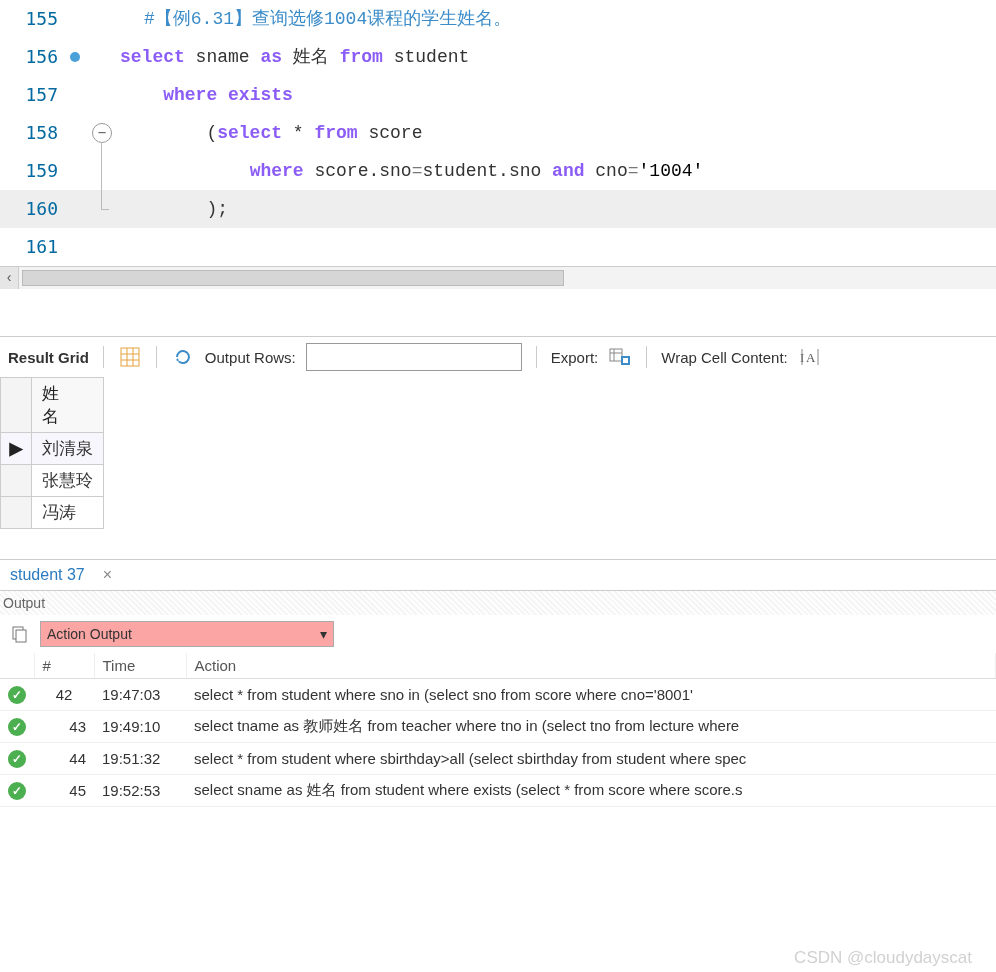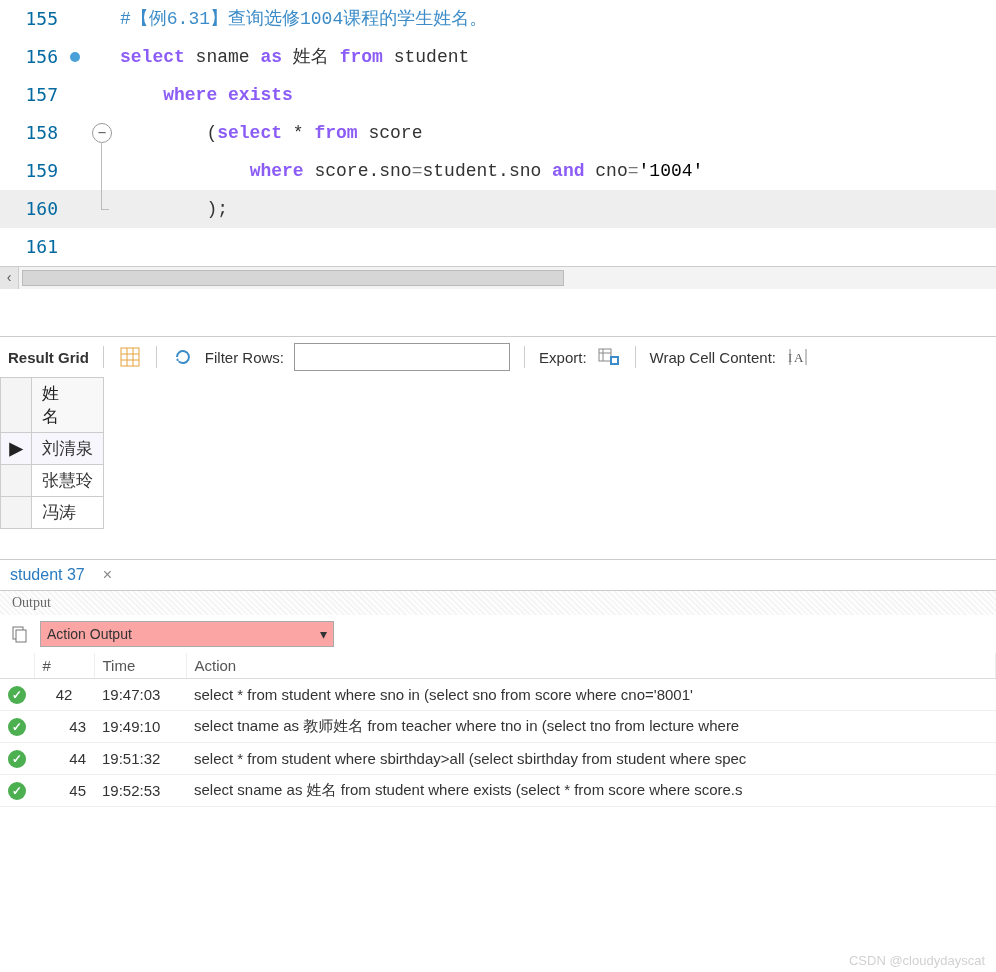--- a/index.html
+++ b/index.html
@@ -59,21 +59,21 @@
   }
   .fold .fold-end-h {
     position: absolute; bottom: 18px; left: 13px; width: 8px; height: 1px;
     background: #bbb;
   }
   .code {
     flex: 1;
     white-space: pre;
     padding-left: 4px;
   }
-  .c-comment { color: #3b8cc8; }
+  .c-comment { color: #3b8cc8; margin-left: 24px; }
   .c-keyword { color: #8b5cf6; font-weight: bold; }
   .c-weak { color: #777; }
   .c-string  { color: #000000; }
   .row-hl { background: #eeeeee; }
 
   
   .hscroll {
     display: flex; align-items: center;
     border-top: 1px solid #ccc;
     height: 22px; background: #f3f3f3;
@@ -138,24 +138,23 @@
     padding: 6px 10px; gap: 8px;
   }
   .tab {
     color: #2a7bbf; font-size: 16px;
     display: flex; align-items: center; gap: 18px;
   }
   .tab-close { color: #888; font-size: 16px; }
 
   
   .output-head {
-    padding: 4px 12px;
+    padding: 4px 3px;
     color: #666;
     background: repeating-linear-gradient(45deg,#fefefe,#fefefe 2px,#f5f5f5 2px,#f5f5f5 4px);
-    font-family: Liberation Serif, serif;
   }
   .output-tools {
     display: flex; align-items: center; gap: 8px;
     padding: 6px 8px;
   }
   .dropdown {
     display: inline-flex; align-items: center; justify-content: space-between;
     width: 280px; height: 24px;
     border: 1px solid #aaa; padding: 0 6px; background: #fca5a5;
   }
@@ -175,22 +174,22 @@
     padding: 6px 8px; border-bottom: 1px solid #eee;
     white-space: nowrap; overflow: hidden;
   }
   .log td.action { white-space: nowrap; overflow: hidden; text-overflow: clip; }
   .status-ok {
     display: inline-block; width: 18px; height: 18px; border-radius: 50%;
     background: #4caf50; color: #fff; text-align: center; line-height: 18px;
     font-size: 12px; font-weight: bold;
   }
   .watermark {
-    position: fixed; bottom: 4px; right: 11px;
-    color: rgba(120,120,120,0.35); font-size: 13px;
+    position: fixed; bottom: 4px; right: 24px;
+    color: rgba(120,120,120,0.35); font-size: 17px;
     pointer-events: none;
   }
 </style>
 </head>
 <body>
 
 <div class="editor" id="editor">
     <div class="editor-row ">
       <div class="lineno">155</div>
       <div class="marker"></div>
@@ -262,21 +261,21 @@
         <line x1="13" y1="1" x2="13" y2="19" stroke="#e6a23c"></line>
       </svg>
   </span>
   <span class="sep"></span>
   <span class="icon-btn">
     <svg width="20" height="20" viewBox="0 0 20 20">
         <path d="M4 10a6 6 0 1 1 2 4.5" fill="none" stroke="#3b8cc8" stroke-width="2"></path>
         <path d="M3 13l3 2-1-4z" fill="#3b8cc8"></path>
       </svg>
   </span>
-  <span>Filter Rows:</span>
+  <span>Output Rows:</span>
   <input class="filter-input" type="text" value="" style="">
   <span class="sep"></span>
   <span>Export:</span>
   <span class="icon-btn">
     <svg width="22" height="20" viewBox="0 0 22 20">
         <rect x="1" y="2" width="12" height="12" fill="none" stroke="#888"></rect>
         <line x1="1" y1="6" x2="13" y2="6" stroke="#888"></line>
         <line x1="5" y1="2" x2="5" y2="14" stroke="#888"></line>
         <rect x="12" y="9" width="9" height="9" fill="#3b8cc8"></rect>
         <rect x="14" y="11" width="5" height="5" fill="#fff"></rect>

